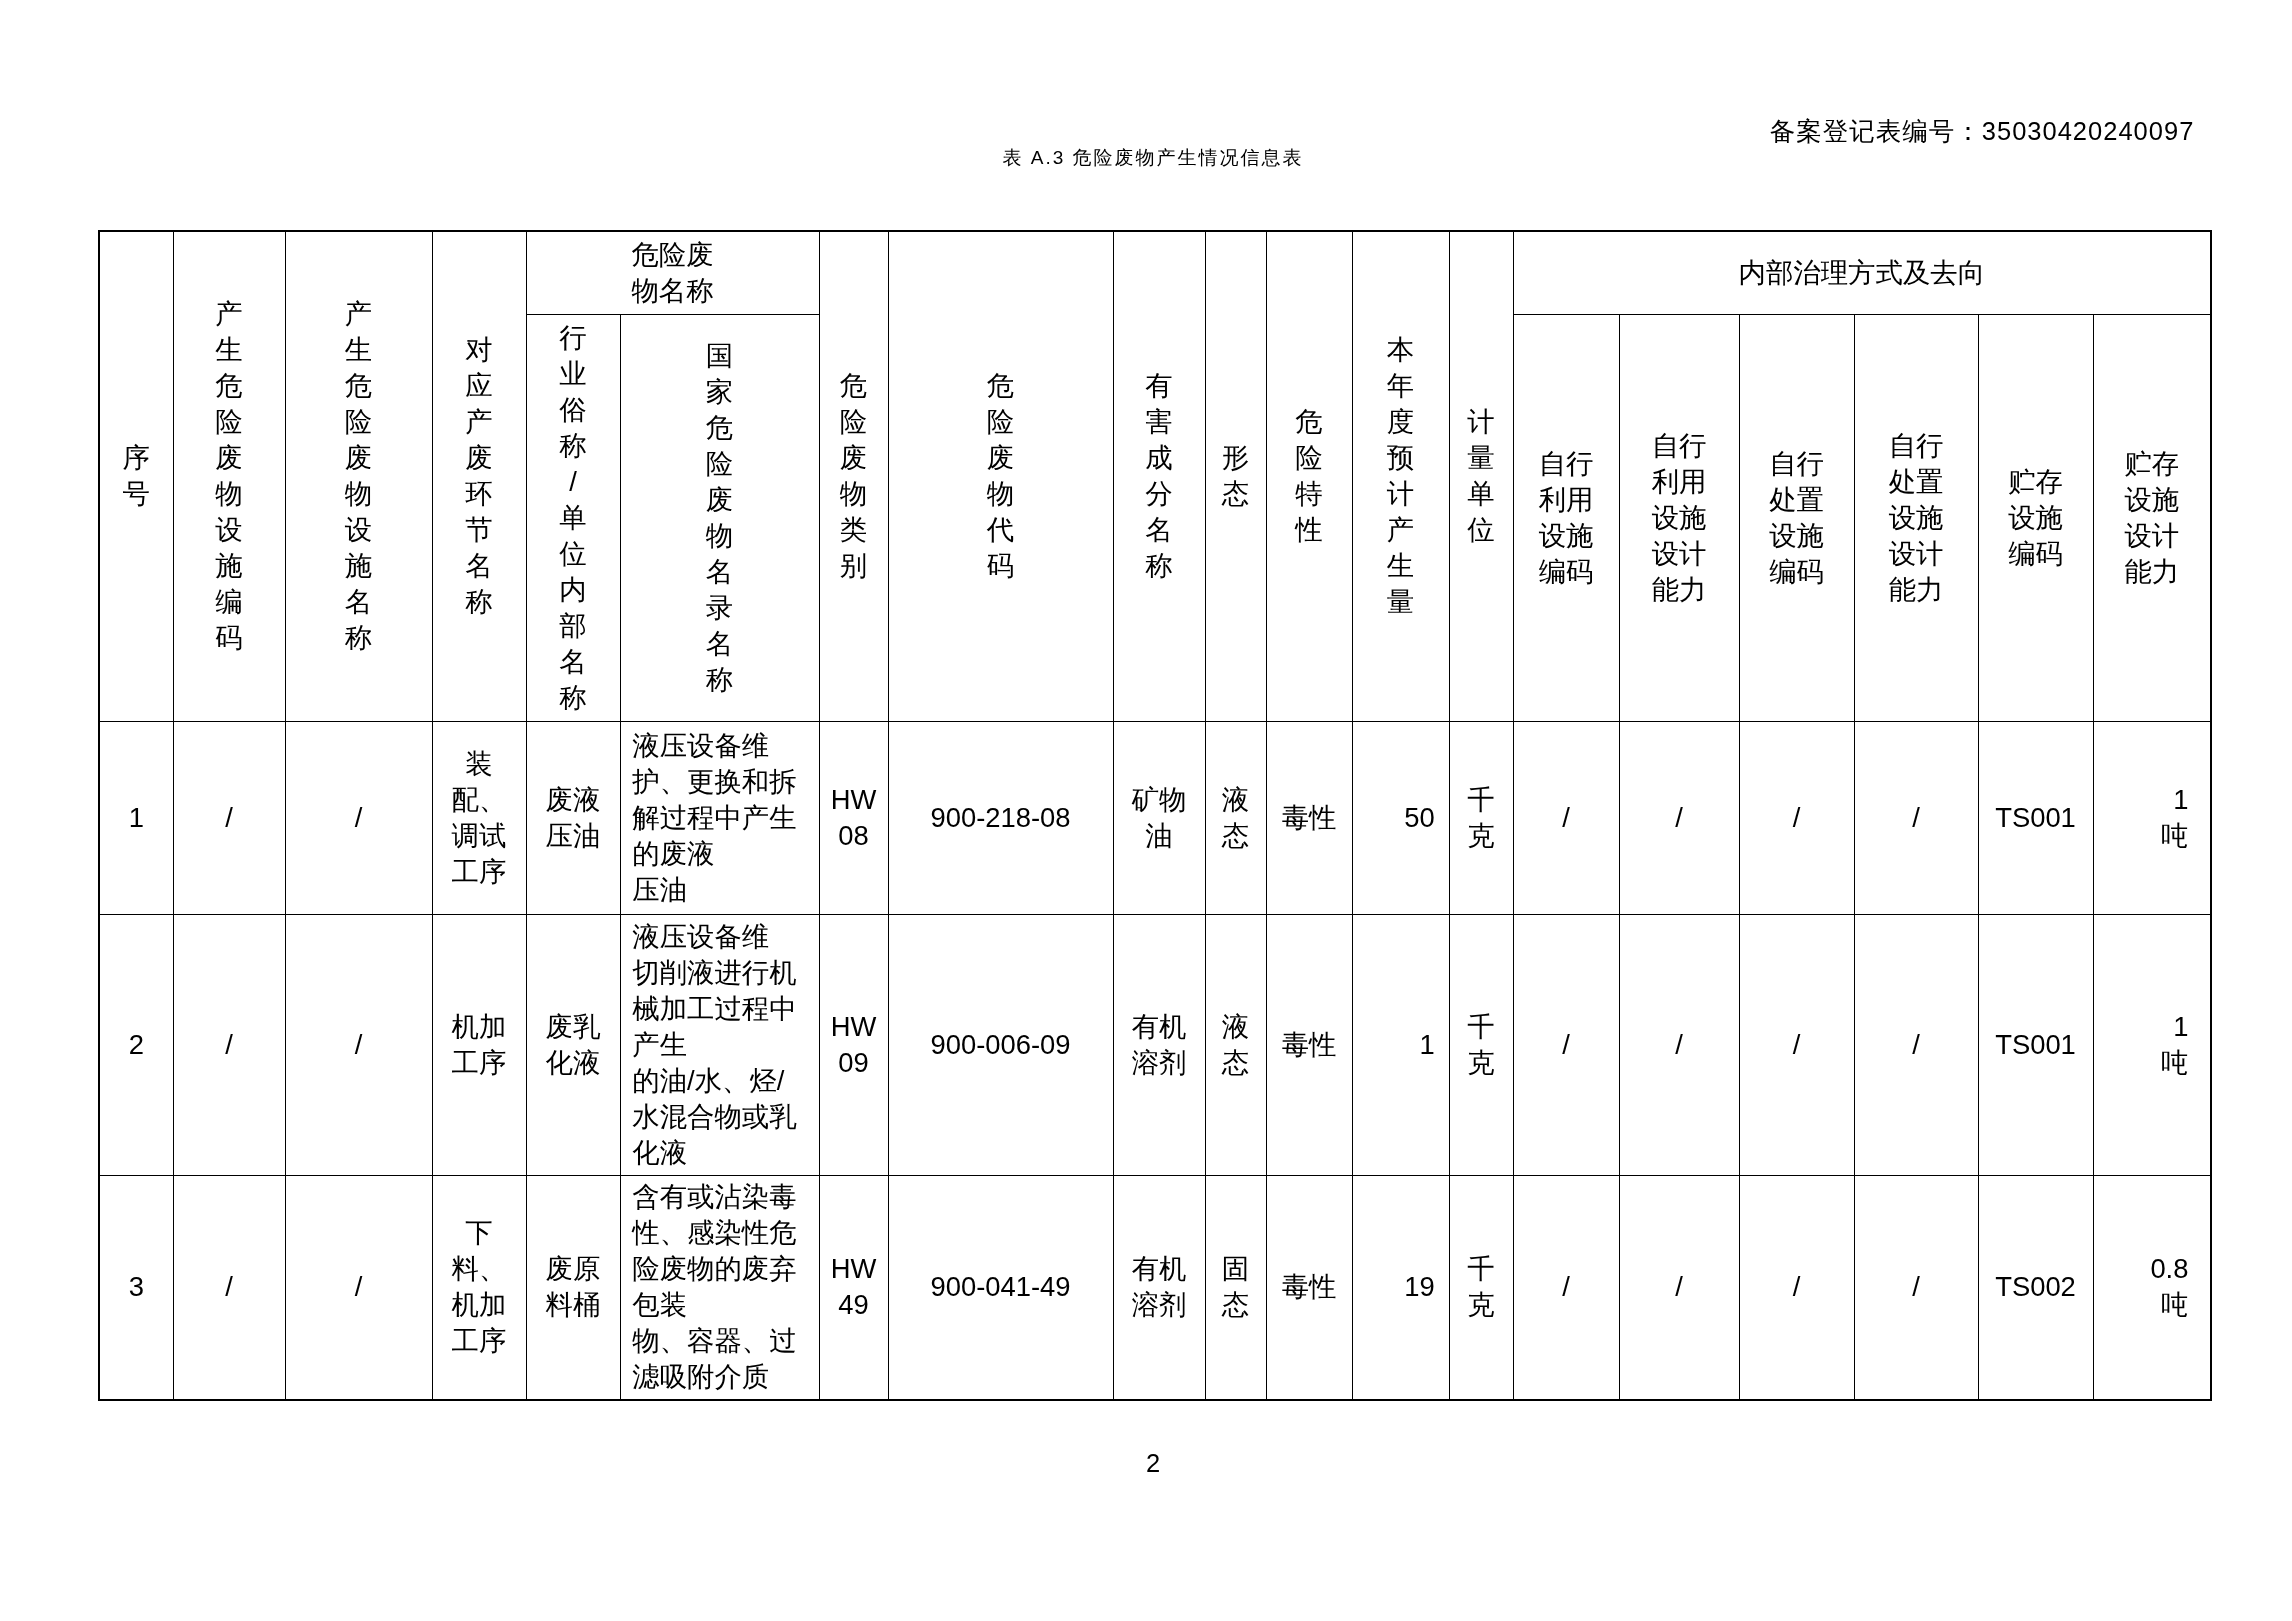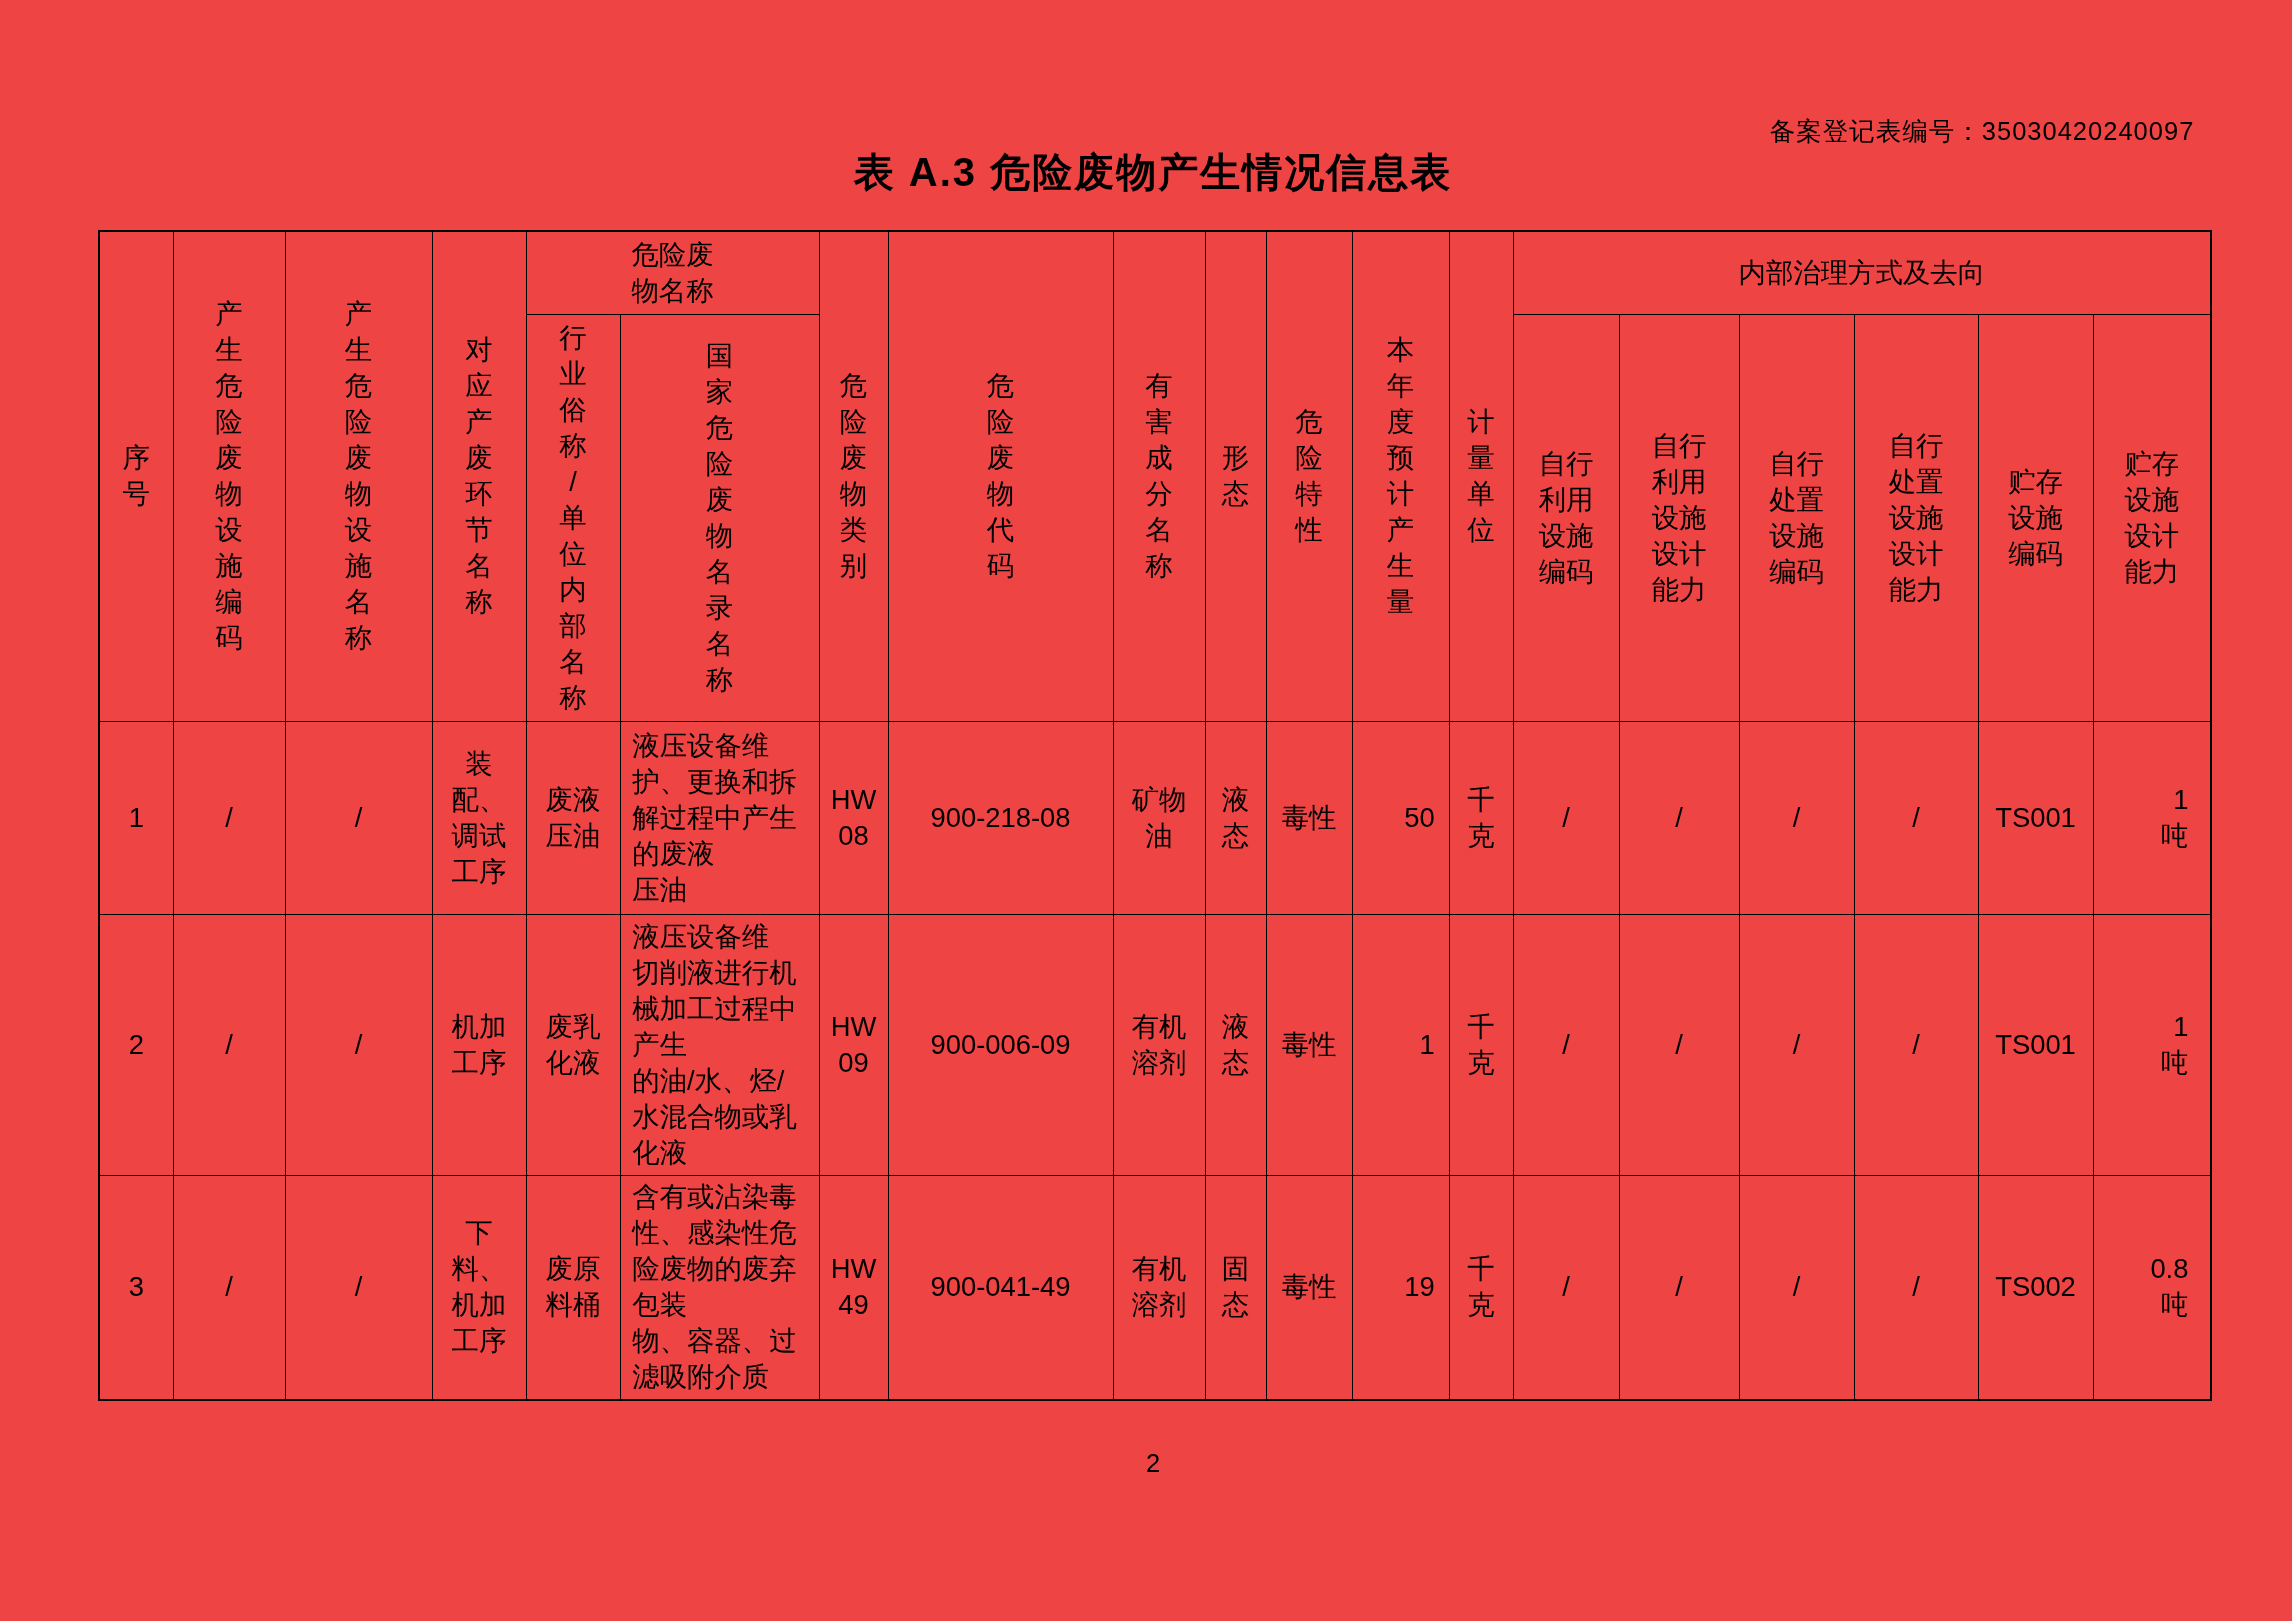--- a/index.html
+++ b/index.html
@@ -1,38 +1,38 @@
 <!DOCTYPE html>
 <html><head>
 <meta charset="utf-8">
 <style>
   html,body{margin:0;padding:0;background:#e8e8e8;}
   #page{
     position:relative;
     width:2293px;height:1621px;
-    background:#ef4444;
+    background:#ffffff;
     font-family:"Liberation Sans", sans-serif;
     color:#000;
     overflow:hidden;
   }
   #reg-line{
     position:absolute;
     left:98px;top:114px;width:2110px;
     text-align:right;
     font-size:25.5px;
     letter-spacing:1px;
     padding-right:13.7px;
     box-sizing:border-box;
   }
   #doc-title{
     position:absolute;
     left:98px;top:145px;width:2110px;
     text-align:center;
-    font-size:40px;
-    font-weight:bold;
+    font-size:19px;
+    font-weight:normal;
     letter-spacing:2px;
   }
   table#waste-table{
     position:absolute;
     left:98px;top:230px;
     width:2110px;
     border-collapse:collapse;
     table-layout:fixed;
     border:2px solid #000;
   }

